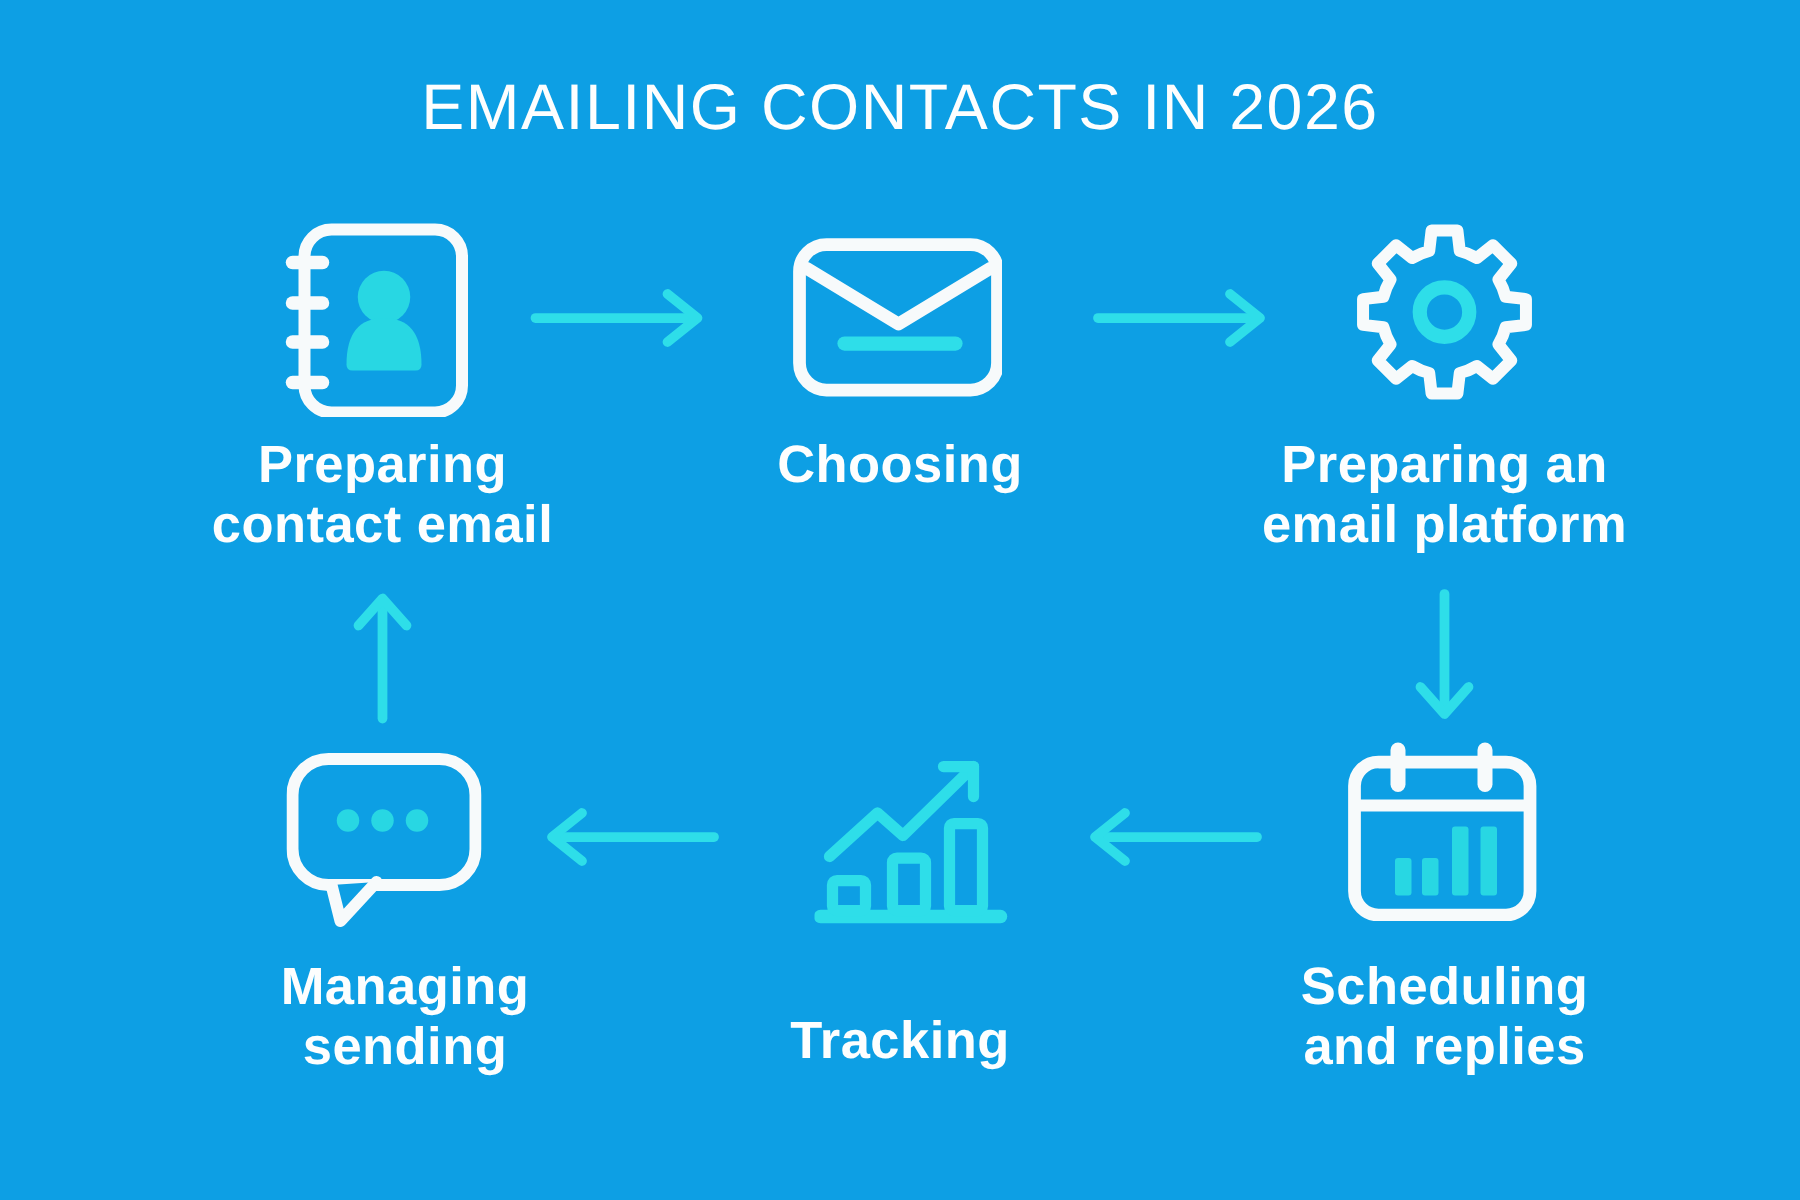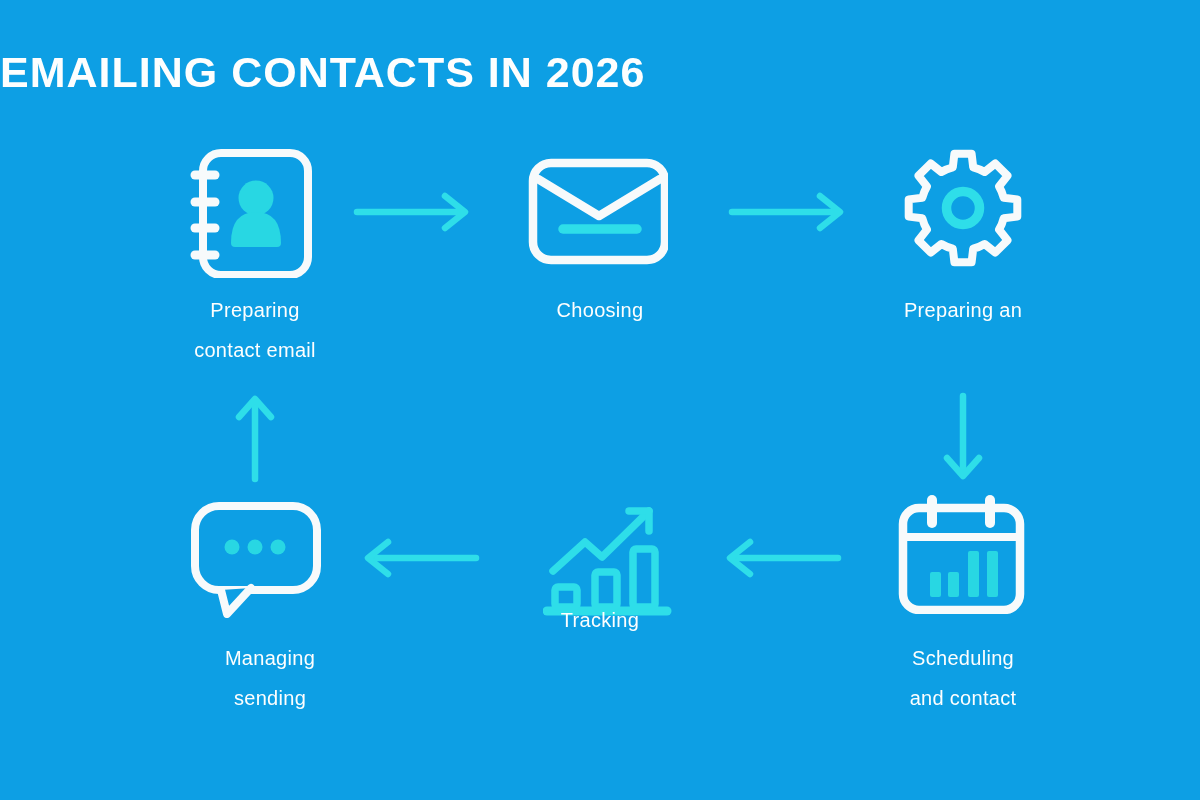--- a/index.html
+++ b/index.html
@@ -17,39 +17,39 @@
   .canvas{
     position:relative;
     width:1200px;height:800px;
     background:var(--background);
     overflow:hidden;
   }
   .page-title{
     position:absolute;
     top:48px;left:0;
     width:100%;
-    text-align:left;
+    text-align:center;
     color:var(--text);
     font-size:43px;
-    font-weight:700;
+    font-weight:400;
     letter-spacing:1px;
     line-height:1.15;
   }
   .icon, .flow-arrow{position:absolute;display:block;}
   .sw{stroke:var(--icon-white);fill:none;stroke-linecap:round;stroke-linejoin:round;}
   .sc{stroke:var(--accent-cyan);fill:none;stroke-linecap:round;stroke-linejoin:round;}
   .fc{fill:var(--accent-cyan-fill);stroke:none;}
   .tail{fill:var(--background);stroke:var(--icon-white);stroke-linecap:round;stroke-linejoin:round;}
   .step-label{
     position:absolute;
     width:360px;
     text-align:center;
     color:var(--text);
-    font-size:20px;
-    font-weight:400;
+    font-size:35px;
+    font-weight:700;
     line-height:40px;
     letter-spacing:0.3px;
   }
   .step-label span{display:block;}
 </style>
 </head>
 <body>
 
 <div class="canvas">
 
@@ -146,28 +146,29 @@
     <span>Preparing</span>
     <span>contact email</span>
   </div>
 
   <div class="step-label" style="left:420px;top:290px">
     <span>Choosing</span>
   </div>
 
   <div class="step-label" style="left:783px;top:290px">
     <span>Preparing an</span>
+    <span>email platform</span>
   </div>
 
   <div class="step-label" style="left:783px;top:638px">
     <span>Scheduling</span>
-    <span>and contact</span>
+    <span>and replies</span>
   </div>
 
-  <div class="step-label" style="left:420px;top:600px">
+  <div class="step-label" style="left:420px;top:674px">
     <span>Tracking</span>
   </div>
 
   <div class="step-label" style="left:90px;top:638px">
     <span>Managing</span>
     <span>sending</span>
   </div>
 
 </div>
 

